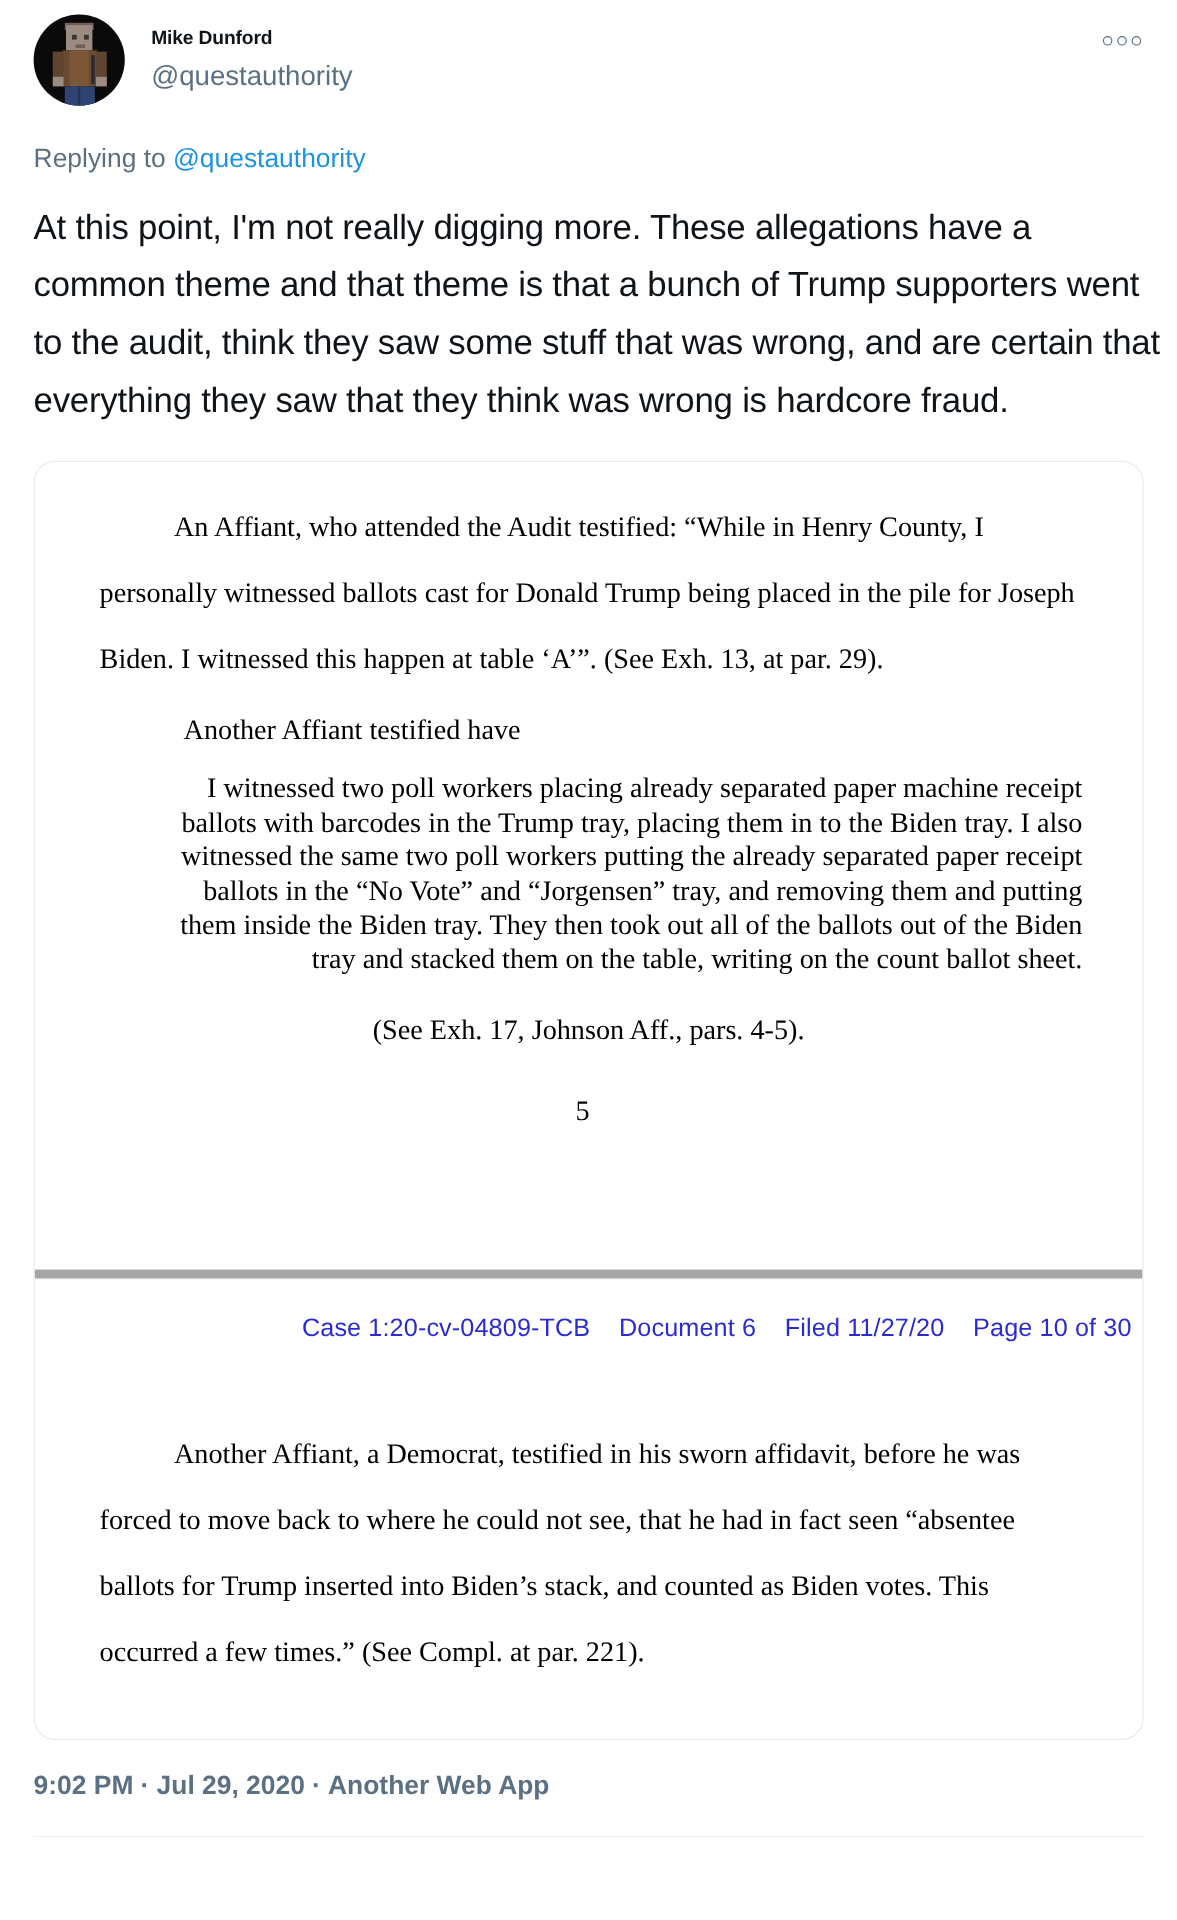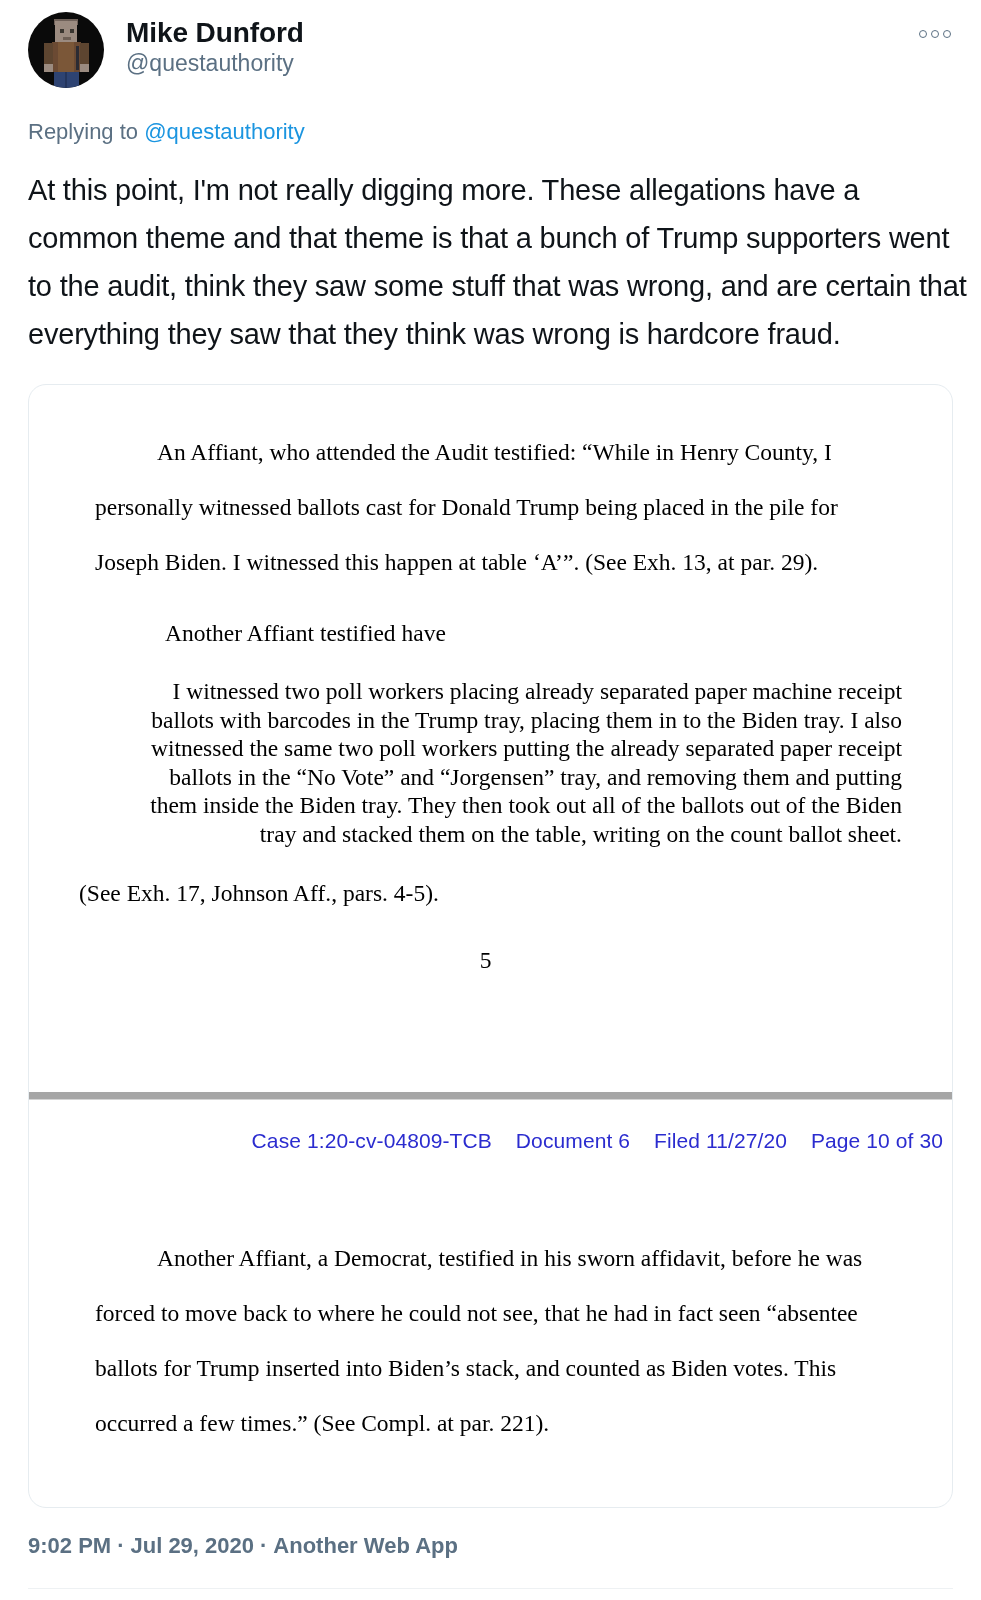--- a/index.html
+++ b/index.html
@@ -83,21 +83,21 @@
   }
 
   .names {
     margin-left: 22px;
     display: flex;
     flex-direction: column;
     justify-content: center;
     padding-top: 8px;
   }
   .display-name {
-    font-size: 28px;
+    font-size: 16px;
     font-weight: bold;
     line-height: 29px;
     color: #0f1419;
     letter-spacing: -0.1px;
   }
   .handle {
     font-size: 23px;
     line-height: 30px;
     color: #5b7083;
     margin-top: 1px;
@@ -158,35 +158,36 @@
     color: #000000;
     padding: 0;
   }
   .doc-body-top {
     padding: 24px 50px 0 50px;
   }
   .p-dbl {
     font-size: 23.5px;
     line-height: 55px;
     text-align: left;
-    margin: 16px;
+    margin: 4px;
   }
   .p-indent { text-indent: 62px; }
   .p-indent-sm { text-indent: 70px; }
   .blockquote {
     font-size: 23.5px;
     line-height: 28.5px;
     margin: 6px 0 0 62px;
     text-align: right;
   }
   .p-after-quote {
     font-size: 23.5px;
     line-height: 55px;
     margin: 18px 0 0 0;
     position: relative;
+    text-align: center;
   }
   .page-num {
     text-align: center;
     font-size: 23.5px;
     margin-top: 26px;
     margin-left: -10px;
   }
   .doc-whitespace {
     height: 118px;
   }

